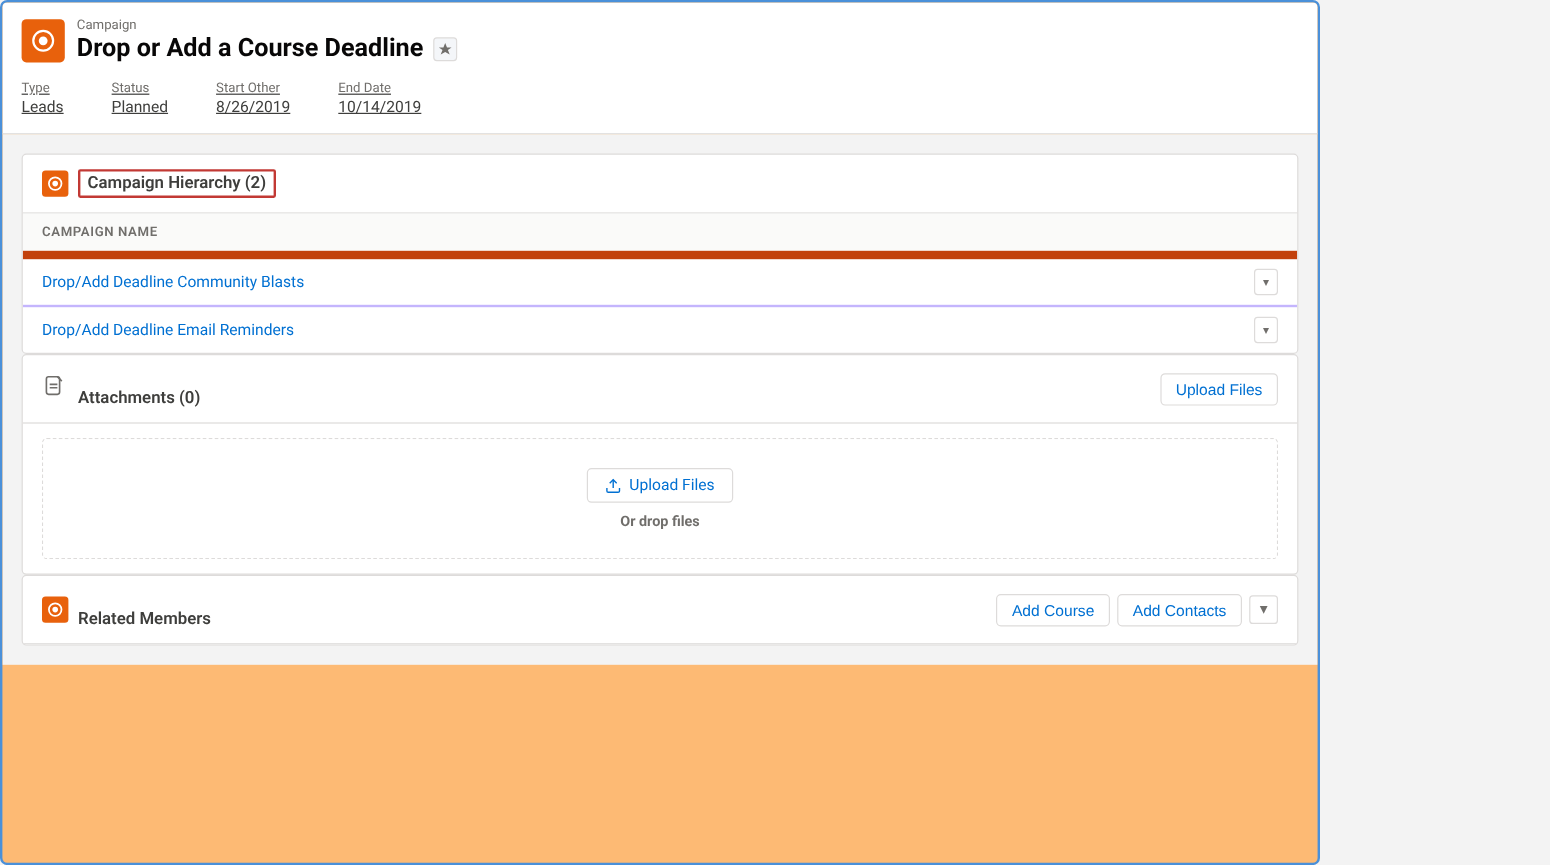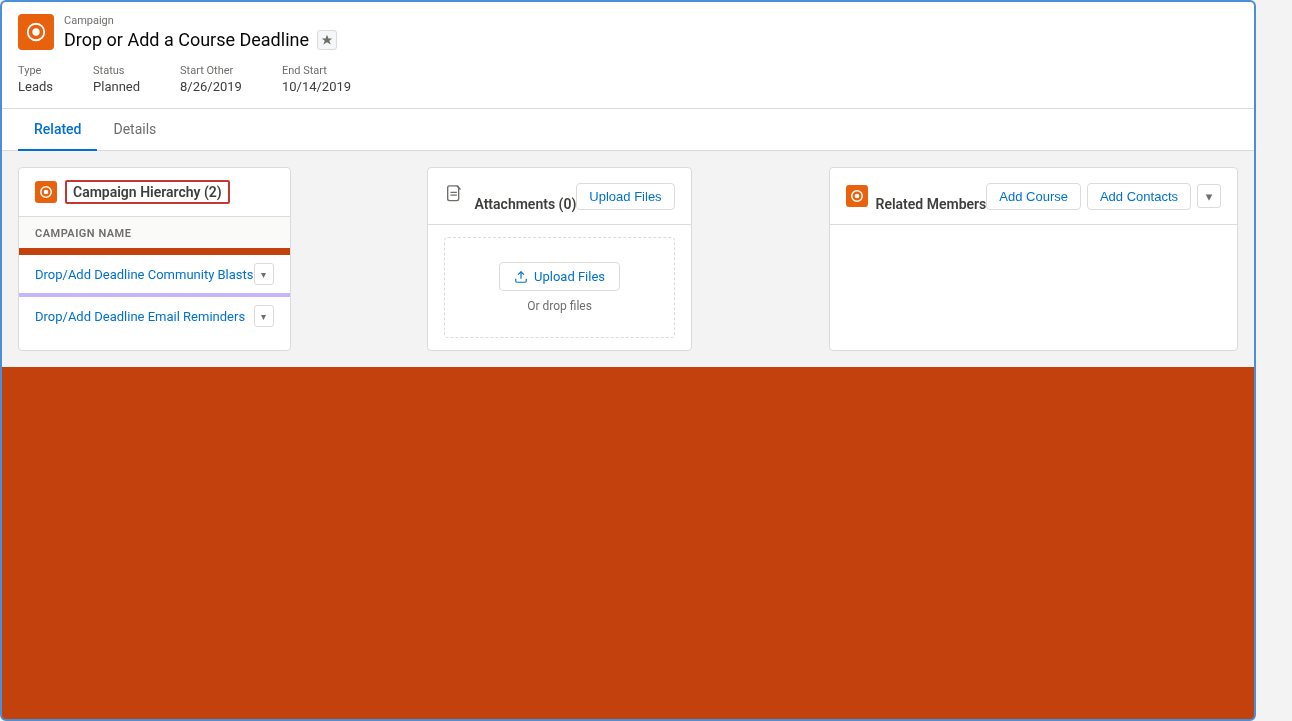--- a/index.html
+++ b/index.html
@@ -4,23 +4,23 @@
   <style>
     * { box-sizing: border-box; margin: 0; padding: 0; }
     body {
       font-family: -apple-system, BlinkMacSystemFont, 'Segoe UI', Roboto, sans-serif;
       background: #f3f3f3;
       font-size: 13px;
       color: #3e3e3c;
     }
 
     .outer-wrapper {
-      width: 1256px;
+      width: 1100px;
       min-height: 721px;
-      background: #c2410c;
+      background: #fdba74;
       border: 2px solid #4a90d9;
       border-radius: 6px;
       overflow: hidden;
     }
 
     
     .record-header {
       background: #fff;
       border-bottom: 1px solid #dddbda;
       padding: 12px 16px 14px 16px;
@@ -55,22 +55,22 @@
       flex-direction: column;
     }
 
     .record-type-label {
       font-size: 11px;
       color: #706e6b;
       margin-bottom: 2px;
     }
 
     .record-title-main {
-      font-size: 18px;
-      font-weight: 400;
+      font-size: 21px;
+      font-weight: 700;
       color: #080707;
       display: flex;
       align-items: center;
       gap: 8px;
     }
 
     .follow-icon {
       width: 20px;
       height: 20px;
       border: 1px solid #dddbda;
@@ -78,20 +78,21 @@
       display: flex;
       align-items: center;
       justify-content: center;
       cursor: pointer;
       background: #f4f6f9;
     }
 
     .record-meta {
       display: flex;
       gap: 40px;
+      text-decoration: underline;
     }
 
     .meta-field {
       display: flex;
       flex-direction: column;
       gap: 2px;
     }
 
     .meta-label {
       font-size: 11px;
@@ -125,24 +126,23 @@
     .tab.active {
       color: #0070d2;
       border-bottom: 2px solid #0070d2;
       font-weight: 500;
     }
 
     
     .content-area {
       padding: 16px;
       display: flex;
-      flex-direction: row;
-      gap: 12px;
+      flex-direction: column;
+      gap: 0;
       background: #f3f3f3;
-      justify-content: space-between;
     }
 
     
     .card {
       background: #fff;
       border: 1px solid #dddbda;
       border-radius: 4px;
       overflow: hidden;
     }
 
@@ -197,21 +197,21 @@
       color: #706e6b;
       text-transform: uppercase;
       letter-spacing: 0.5px;
     }
 
     .table-row {
       display: flex;
       align-items: center;
       justify-content: space-between;
       padding: 8px 16px;
-      border-bottom: 4px solid #c4b5fd;
+      border-bottom: 2px solid #c4b5fd;
     }
 
     .table-row:last-of-type {
       border-bottom: none;
     }
 
     .table-link {
       color: #0070d2;
       text-decoration: none;
       font-size: 13px;
@@ -266,20 +266,21 @@
       border-radius: 4px;
       background: #fff;
       color: #0070d2;
       font-size: 13px;
       cursor: pointer;
     }
 
     .drop-text {
       font-size: 12px;
       color: #706e6b;
+      font-weight: bold;
     }
 
     
     .action-btn {
       padding: 5px 12px;
       border: 1px solid #dddbda;
       border-radius: 4px;
       background: #fff;
       color: #0070d2;
       font-size: 13px;
@@ -369,30 +370,26 @@
       </div>
       <div class="meta-field">
         <span class="meta-label">Status</span>
         <span class="meta-value">Planned</span>
       </div>
       <div class="meta-field">
         <span class="meta-label">Start Other</span>
         <span class="meta-value">8/26/2019</span>
       </div>
       <div class="meta-field">
-        <span class="meta-label">End Start</span>
+        <span class="meta-label">End Date</span>
         <span class="meta-value">10/14/2019</span>
       </div>
     </div>
   </div>
 
-  <div class="tabs-bar">
-    <div class="tab active">Related</div>
-    <div class="tab">Details</div>
-  </div>
 
   <div class="content-area">
 
     <div class="card">
       <div class="card-header">
         <div class="card-title-left">
           <div class="card-icon icon-campaign">
             <svg width="14" height="14" viewBox="0 0 24 24" fill="white">
               <circle cx="12" cy="12" r="9" fill="none" stroke="white" stroke-width="2.5"></circle>
               <circle cx="12" cy="12" r="4" fill="white"></circle>

